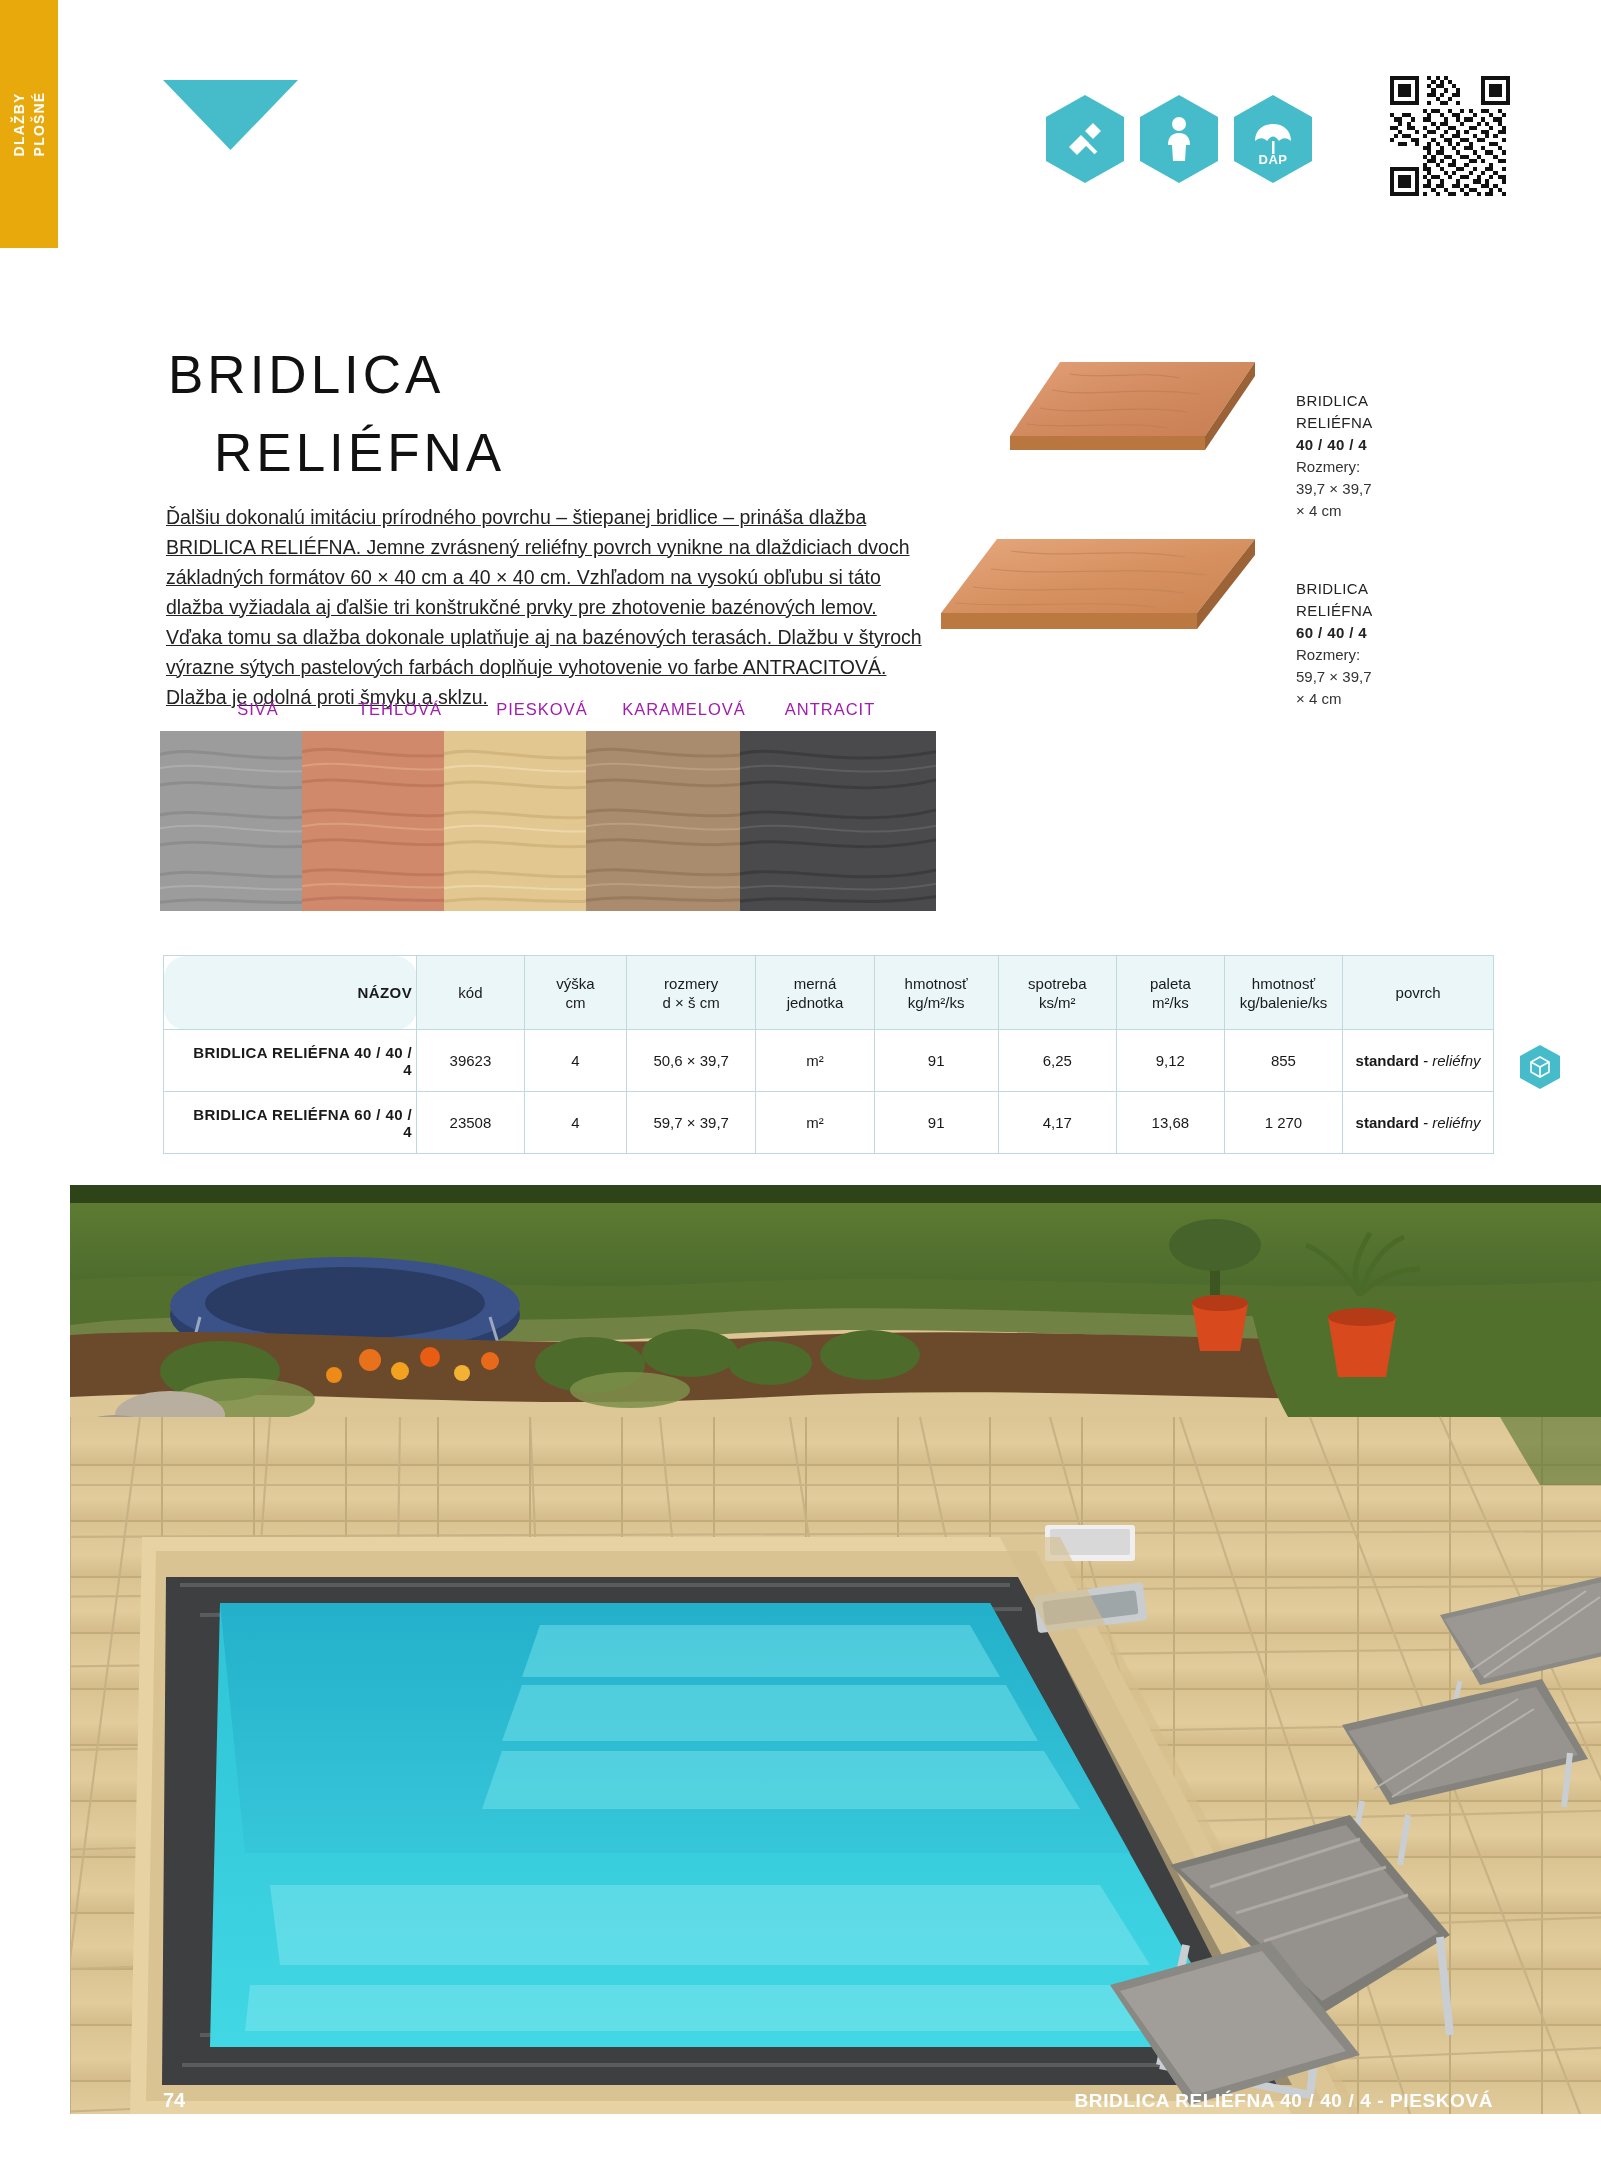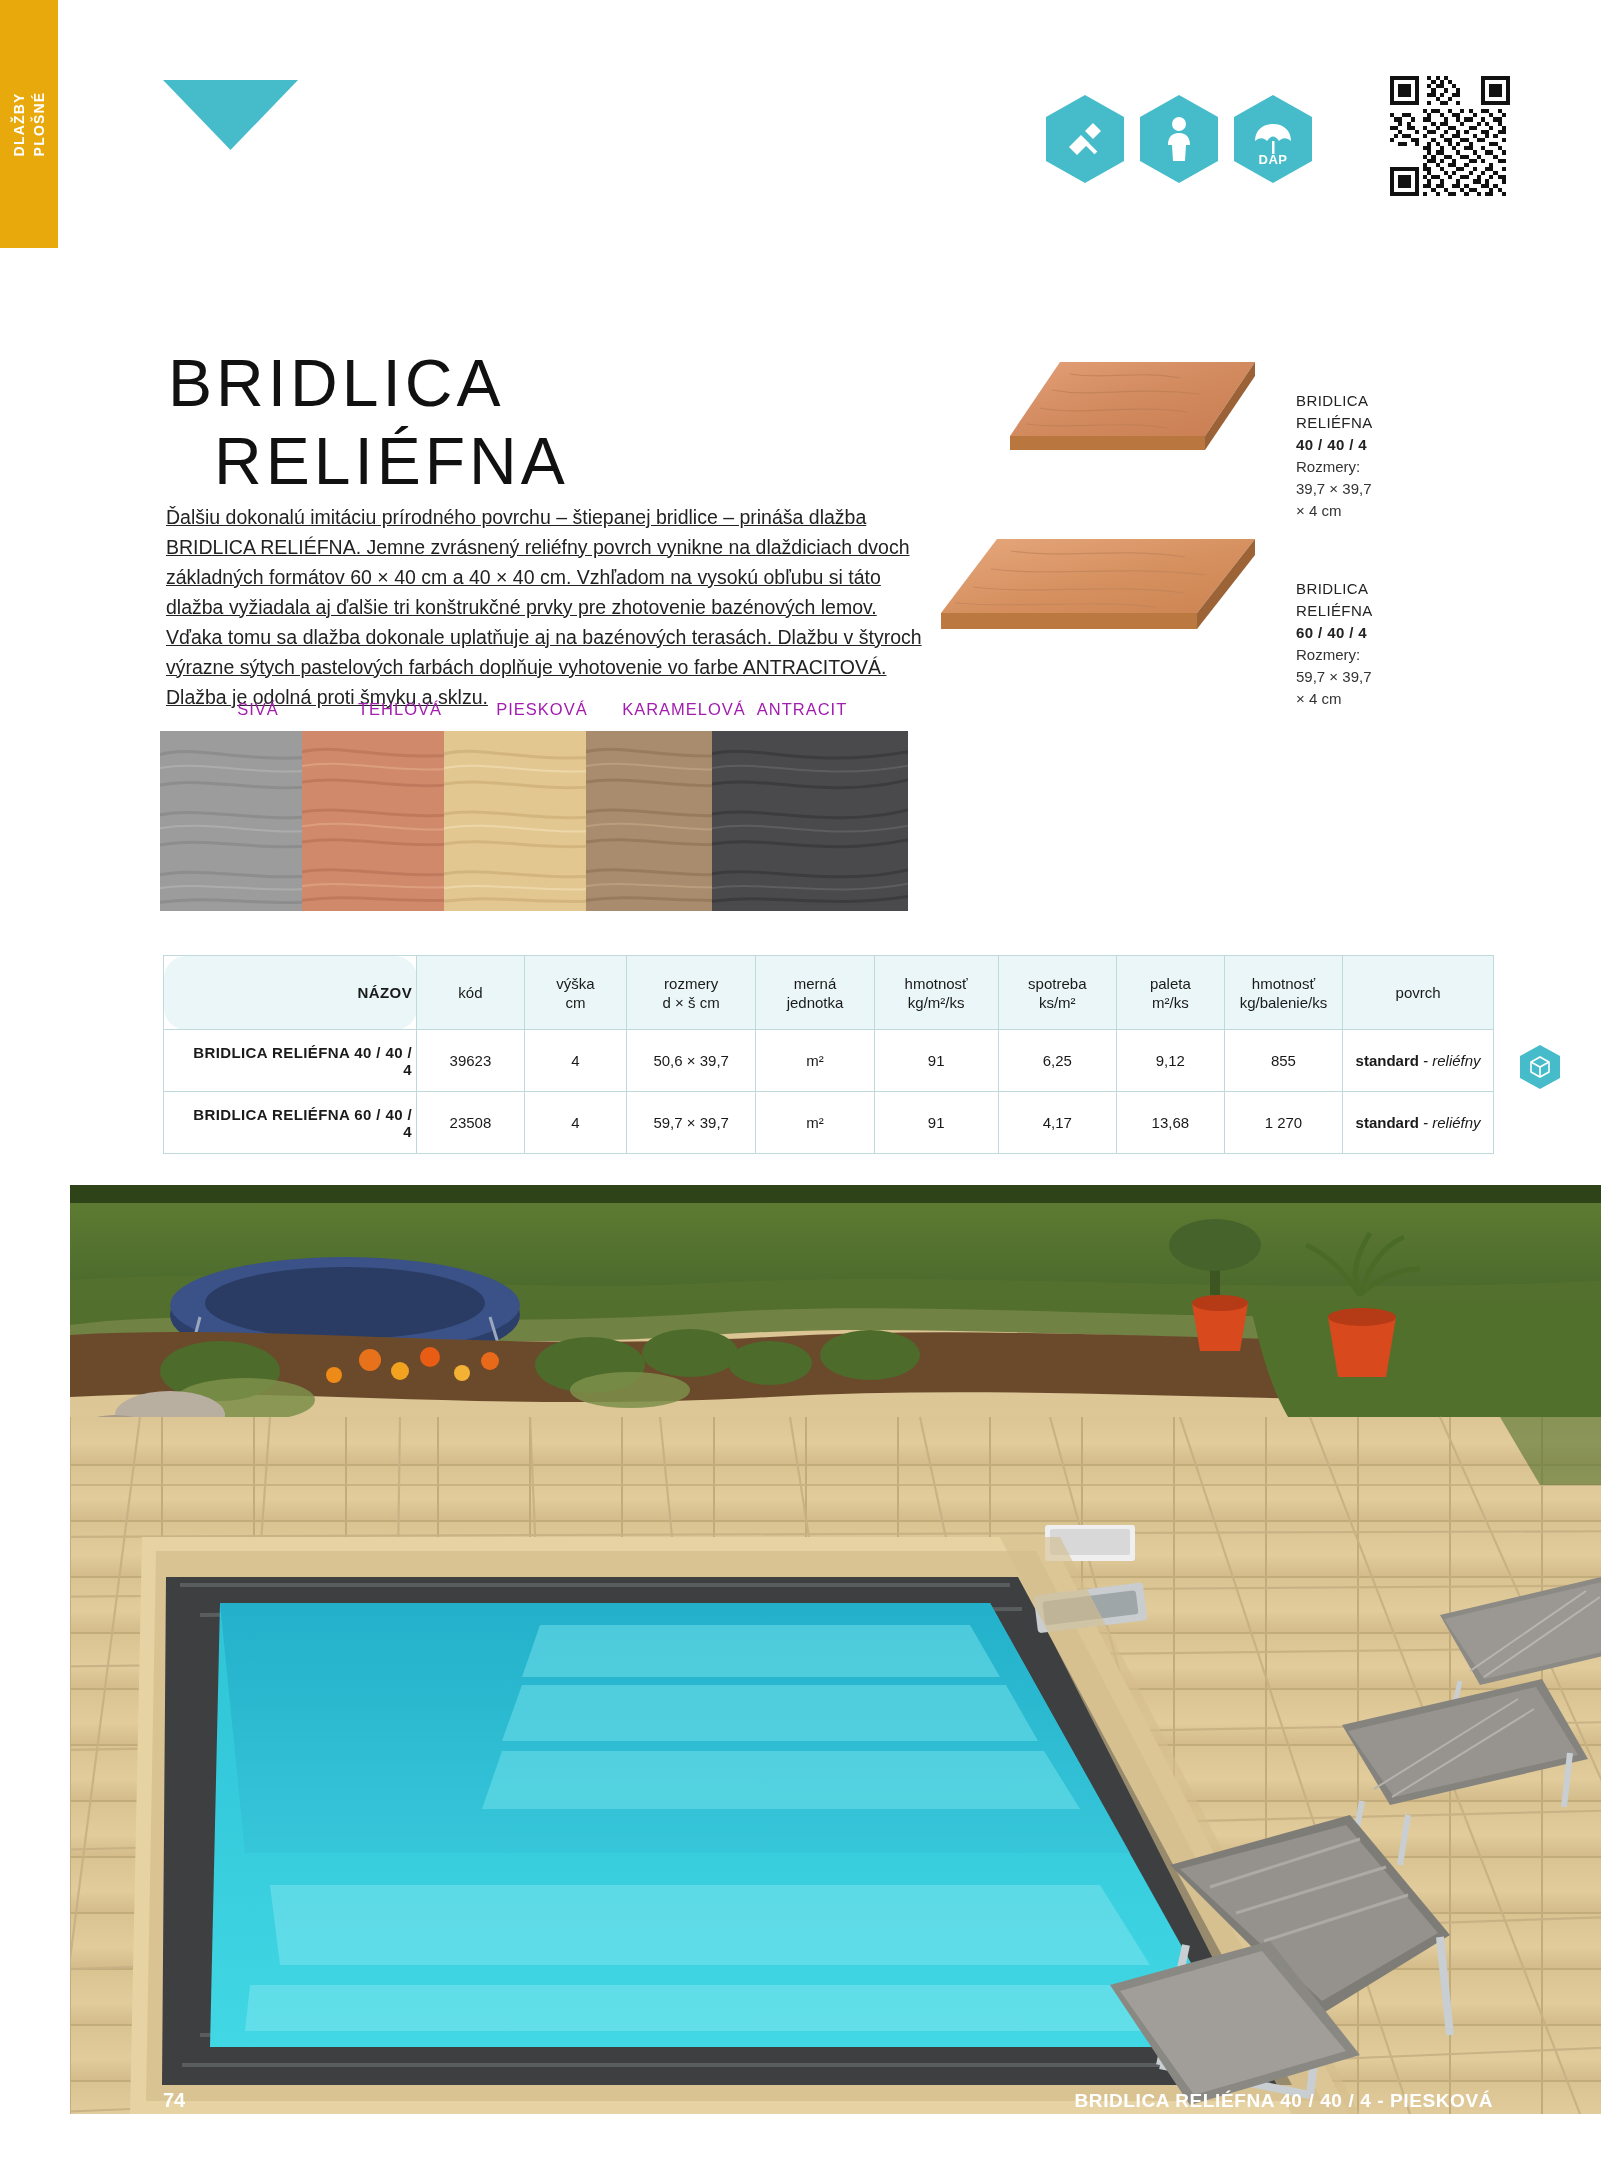--- a/index.html
+++ b/index.html
@@ -63,21 +63,21 @@
     position: absolute;
     left: 1390px; top: 76px;
     width: 120px; height: 120px;
     background: #fff;
   }
 
   
   .title {
     position: absolute;
     left: 168px; top: 222px;
-    font-size: 66px;
+    font-size: 53px;
     letter-spacing: 4px;
     font-weight: 400;
     line-height: 78px;
     color: #111;
     white-space: pre-line;
   }
   .title .l2 { display:block; margin-left: 46px; }
 
   
   .intro {
@@ -539,21 +539,21 @@
         </g>
         <g stroke="#C0A382" stroke-width="2" fill="none" opacity=".75">
           <path d="M-5 36 C50 24 100 50 200 32"></path>
             <path d="M-5 96 C60 84 110 110 200 92"></path>
           <path d="M-5 156 C45 146 120 166 200 150"></path>
         </g>
       </svg>
     </div>
   </div>
 
-  <div class="sw" style="left:536px; top:0px;padding-left:16px;">
+  <div class="sw" style="left:564px; top:0px;padding-left:16px;">
     <div class="label">ANTRACIT</div>
     <div class="chip">
       <svg width="196" height="180" viewBox="0 0 196 180">
         <rect width="196" height="180" fill="#4A4A4C"></rect>
         <g stroke="#3A3A3C" stroke-width="3" fill="none" opacity=".85">
           <path d="M-5 24 C40 10 90 40 200 20"></path>
             <path d="M-5 54 C50 42 110 70 200 48"></path>
           <path d="M-5 84 C45 72 115 100 200 78"></path>
             <path d="M-5 114 C55 102 105 128 200 108"></path>
           <path d="M-5 144 C40 132 120 158 200 138"></path>

